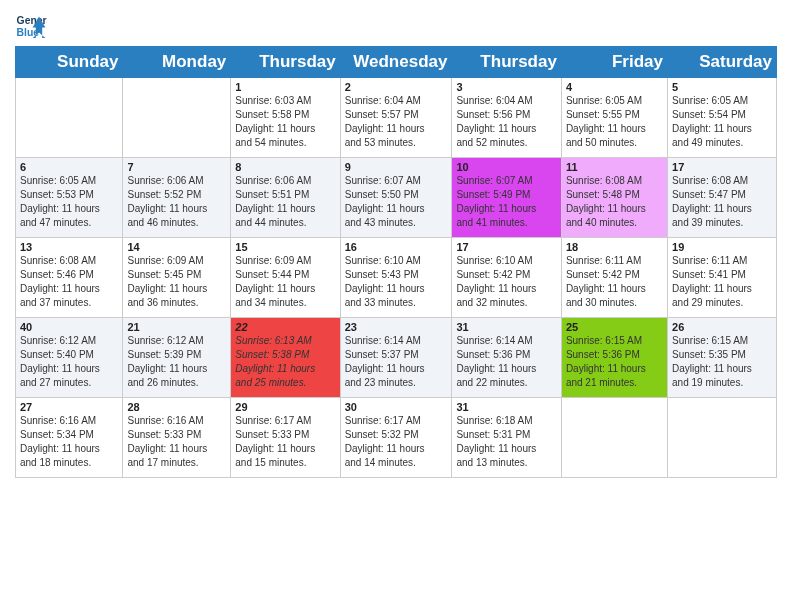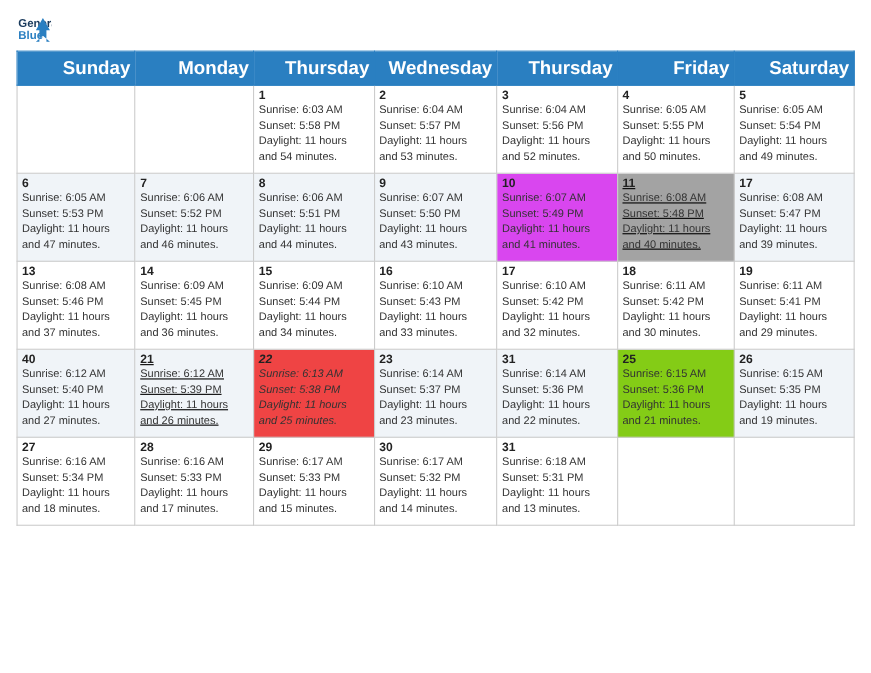--- a/index.html
+++ b/index.html
@@ -187,21 +187,21 @@
 Daylight: 11 hours
 and 43 minutes.</div>
           </td>
           <td style="background: #d946ef;">
             <span class="day-num">10</span>
             <div class="day-info" style="white-space: pre-line;">Sunrise: 6:07 AM
 Sunset: 5:49 PM
 Daylight: 11 hours
 and 41 minutes.</div>
           </td>
-          <td style="background: #a3a3a3; text-decoration: underline;">
+          <td style="background: #f0abfc;">
             <span class="day-num">11</span>
             <div class="day-info" style="white-space: pre-line;">Sunrise: 6:08 AM
 Sunset: 5:48 PM
 Daylight: 11 hours
 and 40 minutes.</div>
           </td>
           <td style="background: rgb(240, 244, 248);">
             <span class="day-num">17</span>
             <div class="day-info" style="white-space: pre-line;">Sunrise: 6:08 AM
 Sunset: 5:47 PM
@@ -261,21 +261,21 @@
           </td>
         </tr>
         <tr>
           <td style="background: rgb(240, 244, 248);">
             <span class="day-num">40</span>
             <div class="day-info" style="white-space: pre-line;">Sunrise: 6:12 AM
 Sunset: 5:40 PM
 Daylight: 11 hours
 and 27 minutes.</div>
           </td>
-          <td style="background: rgb(240, 244, 248); text-decoration: underline;">
+          <td style="background: rgb(240, 244, 248);">
             <span class="day-num">21</span>
             <div class="day-info" style="white-space: pre-line;">Sunrise: 6:12 AM
 Sunset: 5:39 PM
 Daylight: 11 hours
 and 26 minutes.</div>
           </td>
           <td style="background: #ef4444; font-style: italic;">
             <span class="day-num">22</span>
             <div class="day-info" style="white-space: pre-line;">Sunrise: 6:13 AM
 Sunset: 5:38 PM

